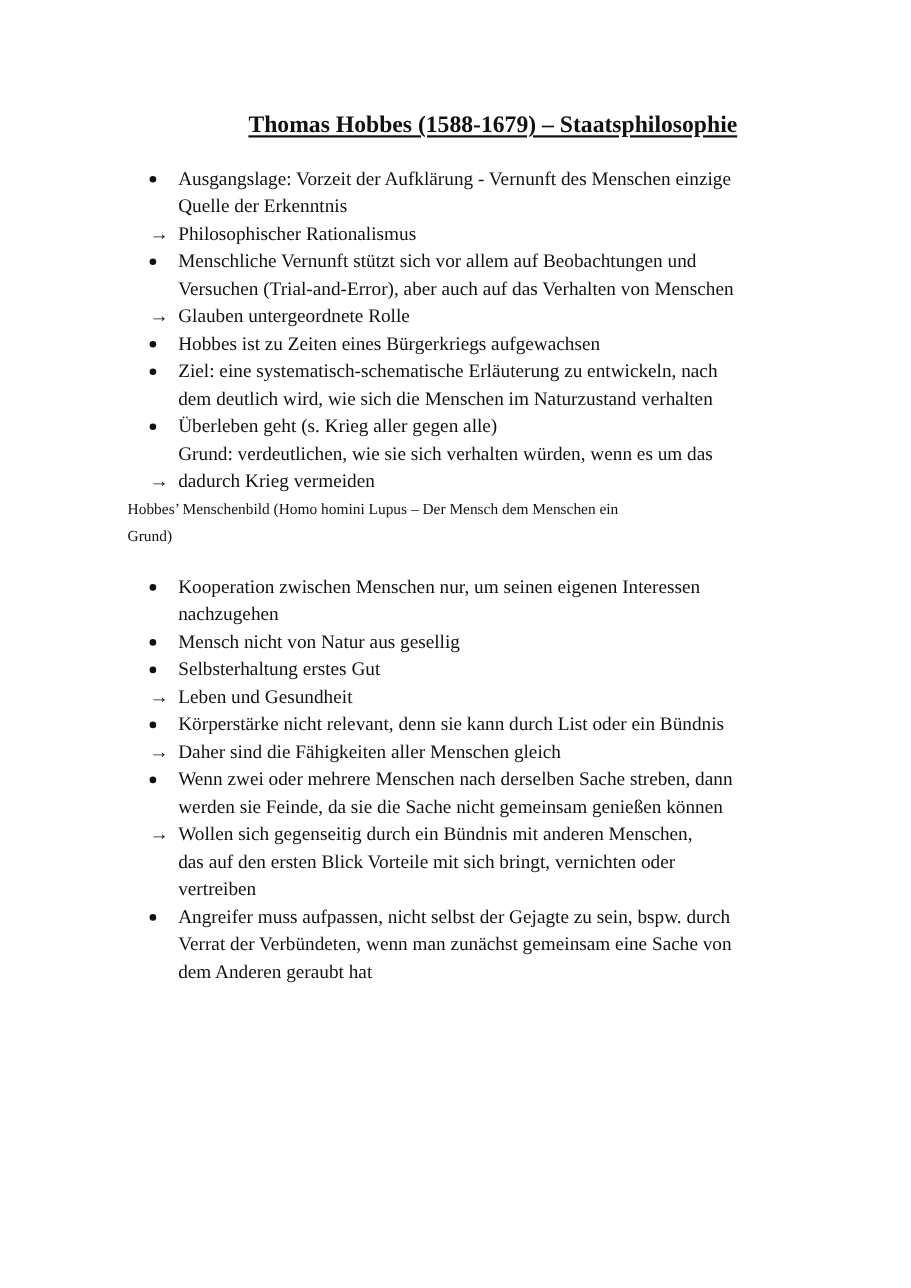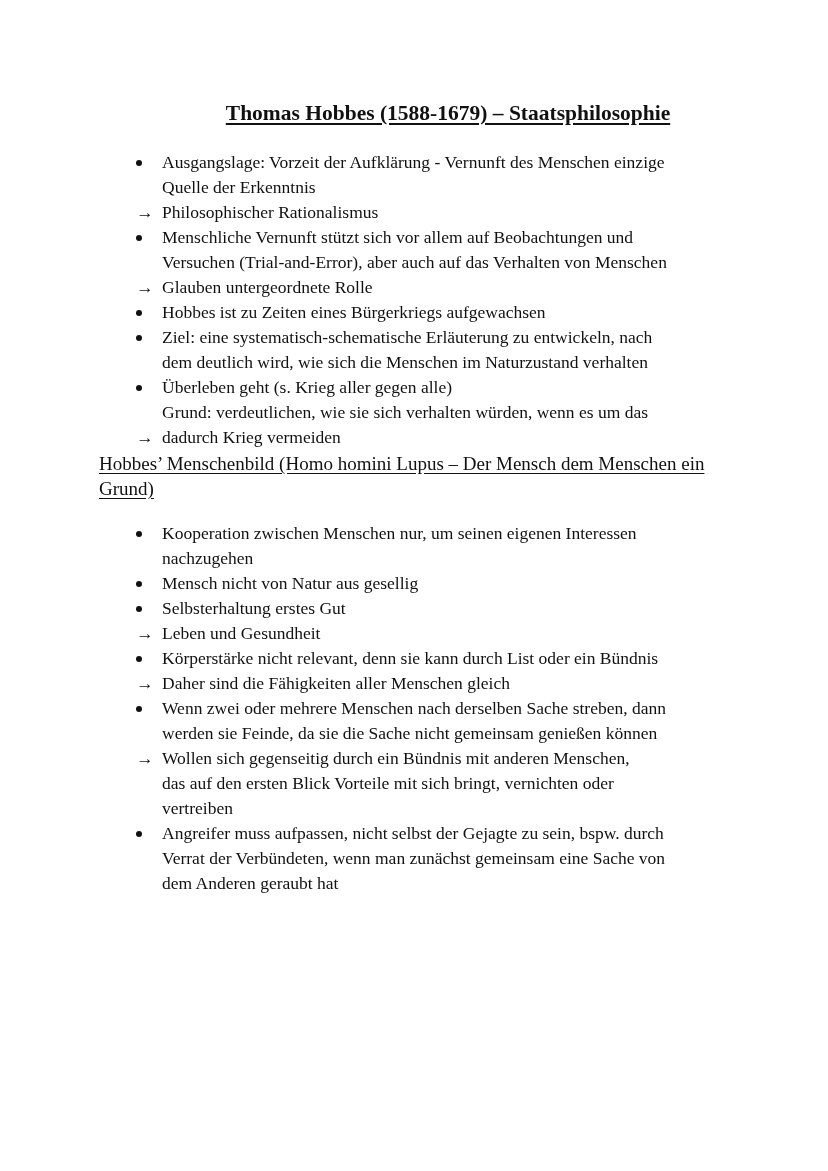--- a/index.html
+++ b/index.html
@@ -16,23 +16,23 @@
   }
   .list { position: absolute; left: 102px; width: 640px; margin: 10px; padding: 0; list-style: none; }
   .item { position: relative; padding-left: 50px; font-size: 17.5px; line-height: 25px; }
   .bullet {
     position: absolute; left: 24px; top: 10px; width: 6px; height: 6px;
     border-radius: 50%; background: #111;
   }
   .sub { position: relative; padding-left: 100px; font-size: 17.5px; line-height: 25px; }
   .sub .arrow { position: absolute; left: 74px; top: 0; }
   .section-heading {
-    position: absolute; left: 99px; width: 630px; top: 451px;
-    font-size: 19px; line-height: 25px;
-    text-decoration: underline; text-underline-offset: 3px;
+    position: absolute; left: 116px; width: 630px; top: 451px;
+    font-size: 14px; line-height: 25px;
+    text-underline-offset: 3px;
   }
 </style>
 </head>
 <body>
 
 <div class="page">
 
   <div class="title">Thomas Hobbes (1588-1679) – Staatsphilosophie</div>
 
   <ul class="list" style="top:140px;">

